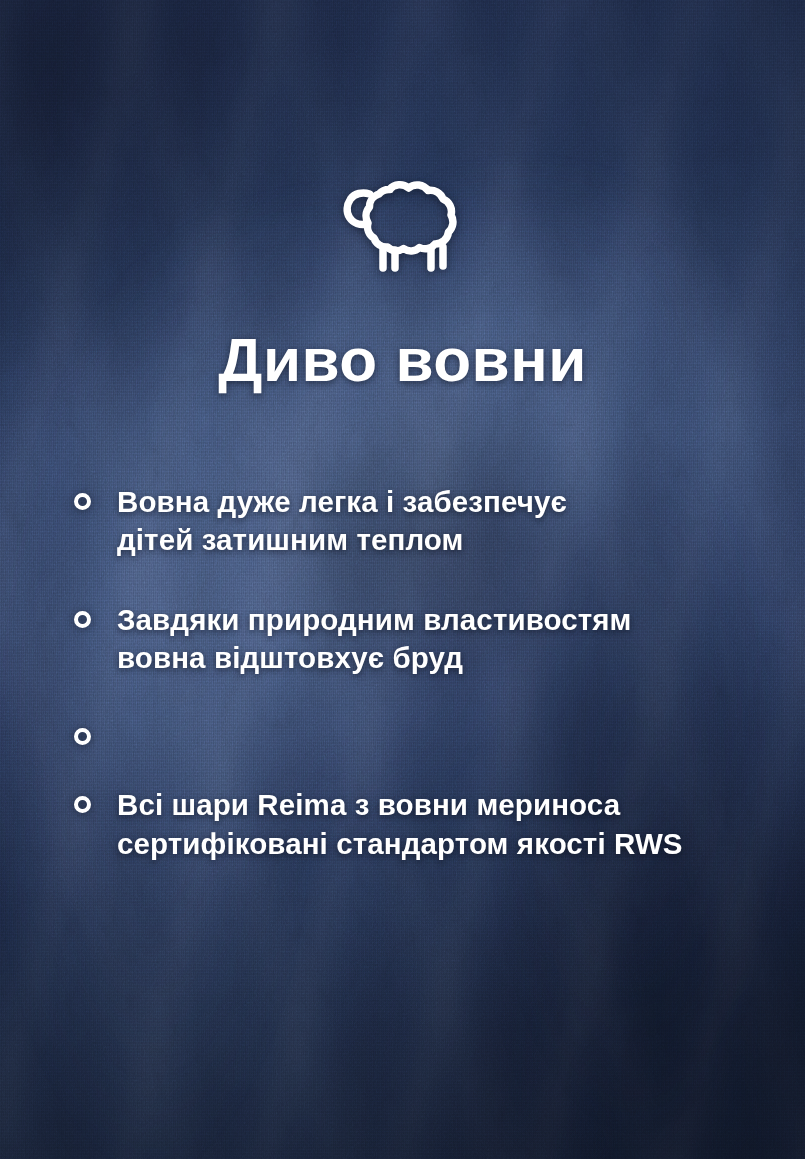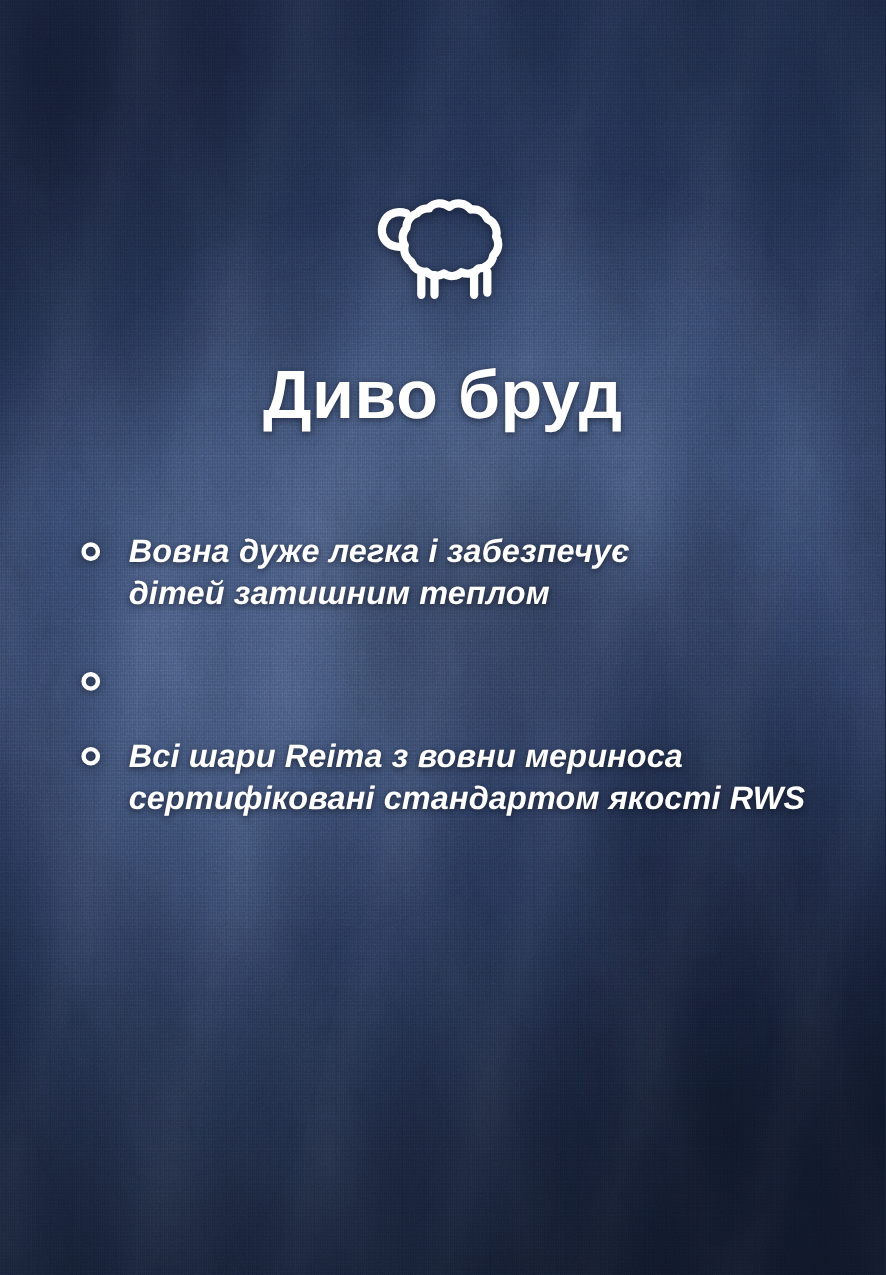--- a/index.html
+++ b/index.html
@@ -158,21 +158,20 @@
   }
 
   .bullet-list {
     position: absolute;
     left: 74px;
     right: 52px;
     top: 483px;
     margin: 0;
     padding: 0;
     list-style: none;
-    font-style: italic;
   }
 
   .bullet-item {
     display: flex;
     align-items: flex-start;
     margin-bottom: 41px;
   }
   .bullet-item:last-child { margin-bottom: 0; margin-top: 29px; }
 
   .bullet-marker {
@@ -256,30 +255,35 @@
                    c 3.5 5.5 10.5 8 17.5 6.5"></path>
 
           <path d="M44 73 L44 92"></path>
           <path d="M56 74 L56 92"></path>
           <path d="M92 73 L92 92"></path>
           <path d="M104 71 L104 90"></path>
         </g>
       </svg>
     </div>
 
-    <h1 class="poster-title">Диво бруд</h1>
+    <h1 class="poster-title">Диво вовни</h1>
 
     <ul class="bullet-list">
       <li class="bullet-item">
         <span class="bullet-marker"></span>
         <span class="bullet-text">Вовна дуже легка і забезпечує
 дітей затишним теплом</span>
       </li>
       <li class="bullet-item">
         <span class="bullet-marker"></span>
+        <span class="bullet-text">Завдяки природним властивостям
+вовна відштовхує бруд</span>
+      </li>
+      <li class="bullet-item">
+        <span class="bullet-marker"></span>
       </li>
       <li class="bullet-item">
         <span class="bullet-marker"></span>
         <span class="bullet-text">Всі шари Reima з вовни мериноса
 сертифіковані стандартом якості RWS</span>
       </li>
     </ul>
 
   </div>
 </div>

